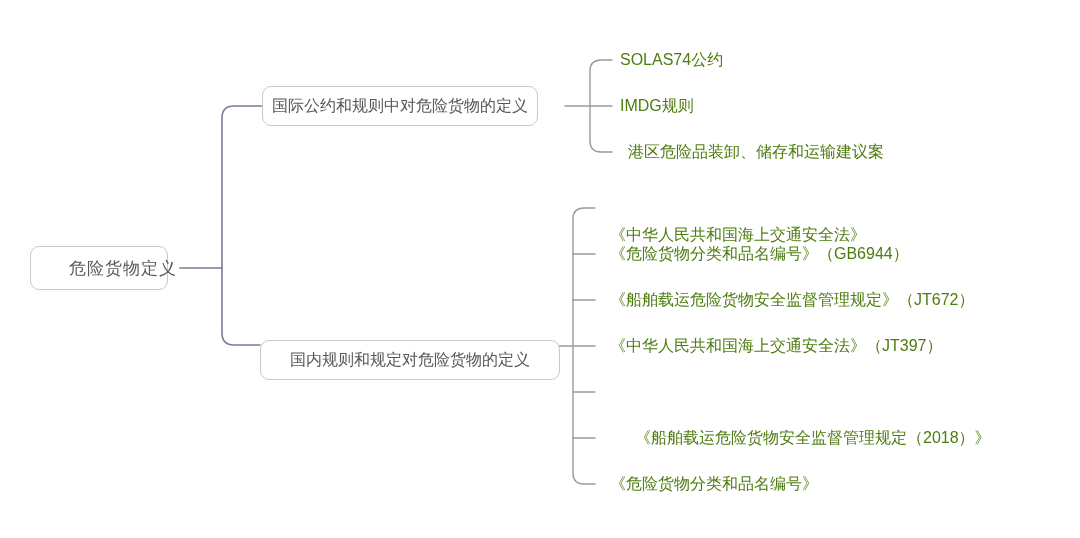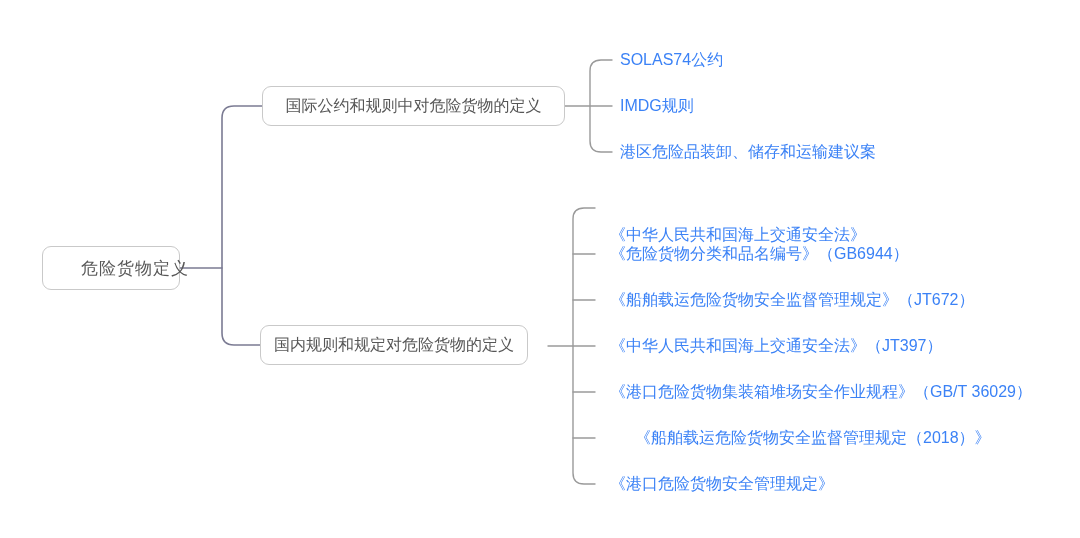--- a/index.html
+++ b/index.html
@@ -31,39 +31,39 @@
     border: 1.5px solid #c9c9c9;
     border-radius: 9px;
     display: flex;
     align-items: center;
     justify-content: center;
     color: #575757;
     white-space: nowrap;
     cursor: default;
   }
   .root-box {
-    left: 42px; top: 246px; width: 138px; height: 44px;
+    left: 30px; top: 246px; width: 138px; height: 44px;
     font-size: 17px;
     letter-spacing: 1px;
     padding-left: 48px;
   }
   .branch1-box {
-    left: 262px; top: 86px; width: 303px; height: 40px;
+    left: 262px; top: 86px; width: 276px; height: 40px;
     font-size: 16px;
   }
   .branch2-box {
-    left: 260px; top: 325px; width: 268px; height: 40px;
+    left: 260px; top: 340px; width: 300px; height: 40px;
     font-size: 16px;
   }
   .leaf {
     position: absolute;
     height: 22px;
     line-height: 22px;
     font-size: 16px;
-    color: #3b82f6;
+    color: #4d7c0f;
     white-space: nowrap;
     cursor: default;
   }
   .b1-leaf { left: 620px; }
   .b2-leaf { left: 610px; }
 </style>
 </head>
 <body>
 
 <div class="canvas">
@@ -83,24 +83,23 @@
     <path d="M 573 300 H 595" fill="none" stroke="#9a9a9a" stroke-width="1.4" stroke-linecap="round"></path>
     <path d="M 573 392 H 595" fill="none" stroke="#9a9a9a" stroke-width="1.4" stroke-linecap="round"></path>
     <path d="M 573 438 H 595" fill="none" stroke="#9a9a9a" stroke-width="1.4" stroke-linecap="round"></path>
   </svg>
 
   <div class="node-box root-box">危险货物定义</div>
 
   <div class="node-box branch1-box">国际公约和规则中对危险货物的定义</div>
   <div class="leaf b1-leaf" style="top:49px;">SOLAS74公约</div>
   <div class="leaf b1-leaf" style="top:95px;text-align:center;">IMDG规则</div>
-  <div class="leaf b1-leaf" style="top:141px;">港区危险品装卸、储存和运输建议案</div>
+  <div class="leaf b1-leaf" style="top:141px;margin-left:8px;">港区危险品装卸、储存和运输建议案</div>
 
   <div class="node-box branch2-box">国内规则和规定对危险货物的定义</div>
   <div class="leaf b2-leaf" style="top:197px;margin-top:27px;">《中华人民共和国海上交通安全法》</div>
   <div class="leaf b2-leaf" style="top:243px;">《危险货物分类和品名编号》（GB6944）</div>
   <div class="leaf b2-leaf" style="top:289px;">《船舶载运危险货物安全监督管理规定》（JT672）</div>
   <div class="leaf b2-leaf" style="top:335px;">《中华人民共和国海上交通安全法》（JT397）</div>
-  <div class="leaf b2-leaf" style="top:381px;">《港口危险货物集装箱堆场安全作业规程》（GB/T 36029）</div>
   <div class="leaf b2-leaf" style="top:427px;margin-left:25px;">《船舶载运危险货物安全监督管理规定（2018）》</div>
-  <div class="leaf b2-leaf" style="top:473px;">《港口危险货物安全管理规定》</div>
+  <div class="leaf b2-leaf" style="top:473px;">《危险货物分类和品名编号》</div>
 
 </div>
 
 </body></html>

